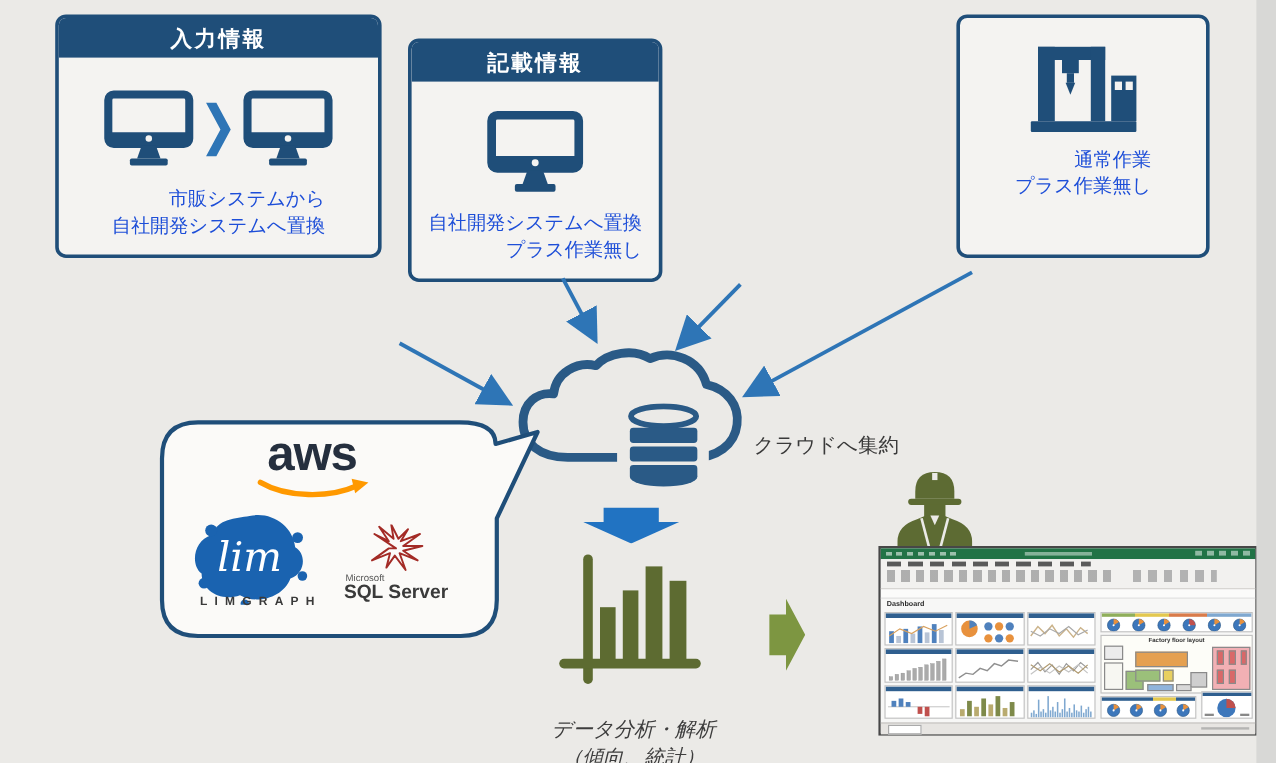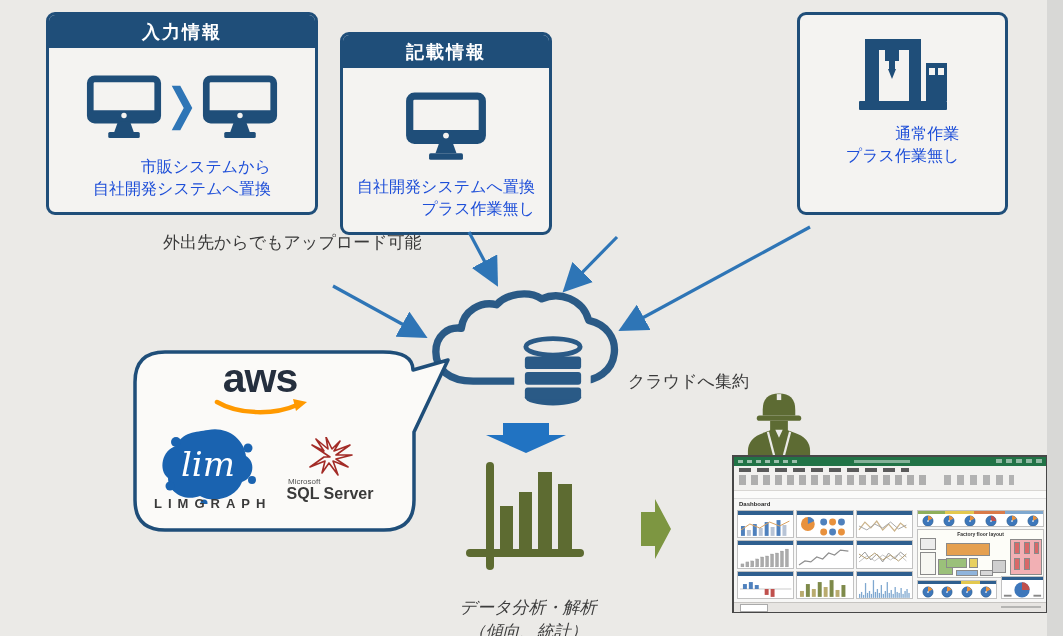--- a/index.html
+++ b/index.html
@@ -143,21 +143,20 @@
             <use href="#sym-machine"></use>
           </svg>
       </div>
       <div class="caption">
         <span style="display:block">通常作業</span>
         <span style="display:block">プラス作業無し</span>
       </div>
     </div>
   </div>
 
-  <div class="abs jp-note" style="left:163px;top:231px;">外出先からでもアップロード可能</div>
 
   <svg class="abs" style="left:0;top:0;pointer-events:none;" width="1063" height="636">
     <defs>
       <marker id="ah" markerWidth="9" markerHeight="9" refX="7" refY="4.5" orient="auto">
         <path d="M0,0 L9,4.5 L0,9 Z" fill="#2e75b6"></path>
       </marker>
     </defs>
     <g stroke="#2e75b6" stroke-width="3.2">
       <line x1="333" y1="286" x2="422" y2="335" marker-end="url(#ah)"></line>
       <line x1="469" y1="232" x2="495" y2="281" marker-end="url(#ah)"></line>
@@ -170,40 +169,40 @@
     <path d="M46,94 C22,94 8,82 8,64 C8,48 20,38 34,40 C36,22 54,12 70,16 C80,5 102,1 116,10 C134,2 158,10 164,32 C182,36 192,50 190,66 C188,84 172,94 154,94 Z" fill="none" stroke="#2a5a86" stroke-width="7.5" stroke-linejoin="round" stroke-linecap="round"></path>
     <rect x="88" y="87" width="78" height="14" fill="#ebeae7"></rect>
   </svg>
   <svg class="abs" style="left:521px;top:336px;" width="64" height="74" viewBox="0 0 66 76">
     <ellipse cx="33" cy="11" rx="28" ry="8.5" fill="#ebeae7" stroke="#2a5a86" stroke-width="5"></ellipse>
     <rect x="4" y="21" width="58" height="13" rx="3" fill="#2a5a86"></rect>
     <rect x="4" y="37" width="58" height="13" rx="3" fill="#2a5a86"></rect>
     <ellipse cx="33" cy="63" rx="29" ry="8.5" fill="#2a5a86"></ellipse>
     <rect x="4" y="53" width="58" height="12" rx="3" fill="#2a5a86"></rect>
   </svg>
-  <div class="abs jp-note" style="left:628px;top:370px;">クラウドへ集約</div>
+  <div class="abs jp-note" style="left:628px;top:360px;">クラウドへ集約</div>
 
   <svg class="abs" style="left:125px;top:348px;" width="335" height="192" viewBox="0 0 335 192">
     <path d="M40,4 L258,4 Q288,4 288,22 L323,12 L289,84 L289,152 Q289,182 259,182 L40,182 Q10,182 10,152 L10,34 Q10,4 40,4 Z" fill="#fbfaf8" stroke="#1f4e79" stroke-width="3.5" stroke-linejoin="round"></path>
   </svg>
   <div class="abs" style="left:210px;top:358px;width:100px;text-align:center;font-size:41px;font-weight:700;color:#252f3e;line-height:1;letter-spacing:-1px;">aws</div>
   <svg class="abs" style="left:213px;top:398px;" width="96" height="20" viewBox="0 0 96 20">
     <path d="M4,4 C26,17 62,17 84,7" fill="none" stroke="#ff9900" stroke-width="4.5" stroke-linecap="round"></path>
     <polygon points="80,1 94,4 83,13" fill="#ff9900"></polygon>
   </svg>
   <svg class="abs" style="left:156px;top:424px;" width="104" height="80" viewBox="0 0 104 80">
     <path d="M52,6 C70,2 88,14 90,32 C100,38 98,54 86,58 C80,74 58,80 44,72 C28,78 12,68 12,54 C2,46 6,26 20,22 C26,8 40,8 52,6 Z" fill="#1a63b0"></path>
     <circle cx="20" cy="18" r="5" fill="#1a63b0"></circle>
     <circle cx="92" cy="24" r="4.5" fill="#1a63b0"></circle>
     <circle cx="96" cy="56" r="4" fill="#1a63b0"></circle>
     <circle cx="14" cy="62" r="4.5" fill="#1a63b0"></circle>
     <circle cx="48" cy="79" r="3.5" fill="#1a63b0"></circle>
     <text x="52" y="52" text-anchor="middle" font-size="34" font-style="italic" font-family="'DejaVu Serif',serif" fill="#ffffff">lim</text>
   </svg>
-  <div class="abs" style="left:148px;top:496px;width:120px;text-align:center;font-size:13px;font-weight:600;letter-spacing:6px;color:#3a3a3a;text-indent:6px;">LIMGRAPH</div>
+  <div class="abs" style="left:148px;top:496px;width:120px;text-align:right;font-size:10px;font-weight:600;letter-spacing:6px;color:#3a3a3a;text-indent:6px;">LIMGRAPH</div>
   <svg class="abs" style="left:306px;top:437px;" width="48" height="40" viewBox="0 0 48 40">
     <path d="M24,20 L6,8 L18,14 L10,2 L22,12 L20,0 L26,12 L34,4 L28,14 L44,8 L30,18 L46,18 L30,22 L42,30 L27,24 L32,38 L23,26 L16,36 L19,24 L4,30 L18,20 Z" fill="none" stroke="#a32b26" stroke-width="1.6" stroke-linejoin="round"></path>
   </svg>
   <div class="abs" style="left:288px;top:477px;width:84px;text-align:left;font-size:8px;color:#555;">Microsoft</div>
   <div class="abs" style="left:282px;top:485px;width:96px;text-align:center;font-size:16px;font-weight:700;color:#3a3a3a;">SQL Server</div>
 
   <svg class="abs" style="left:486px;top:423px;" width="80" height="30" viewBox="0 0 80 30">
     <polygon points="17,0 63,0 63,12 80,12 40,30 0,12 17,12" fill="#2173c2"></polygon>
   </svg>
 

